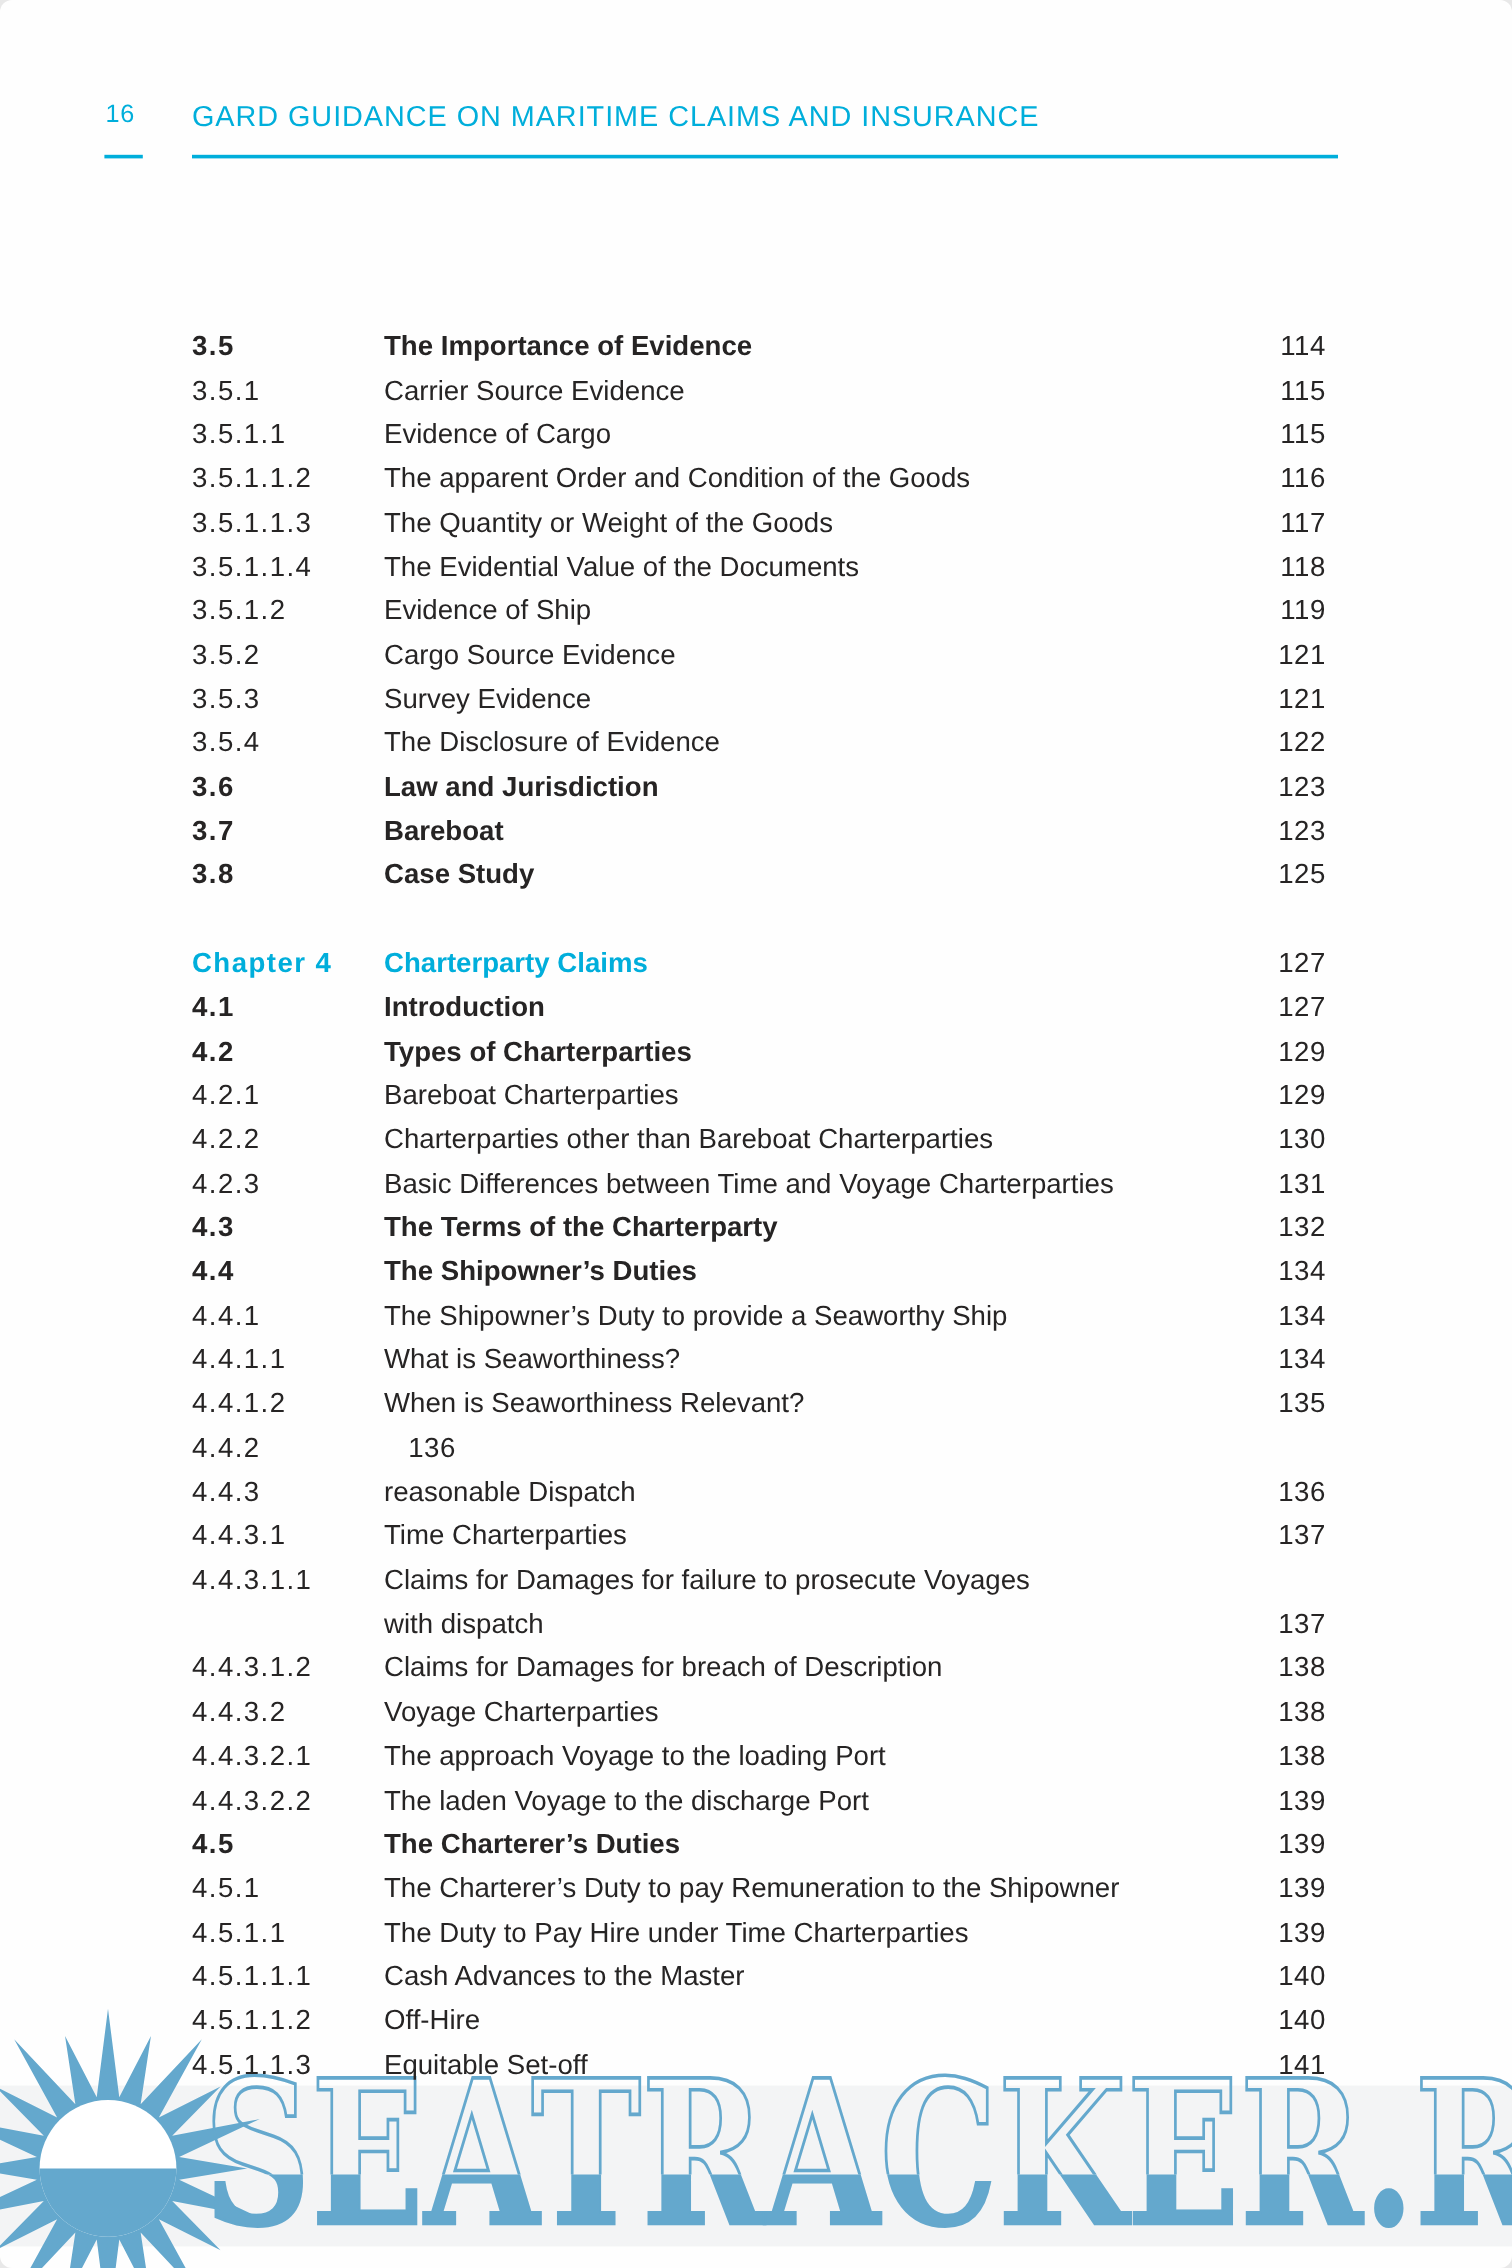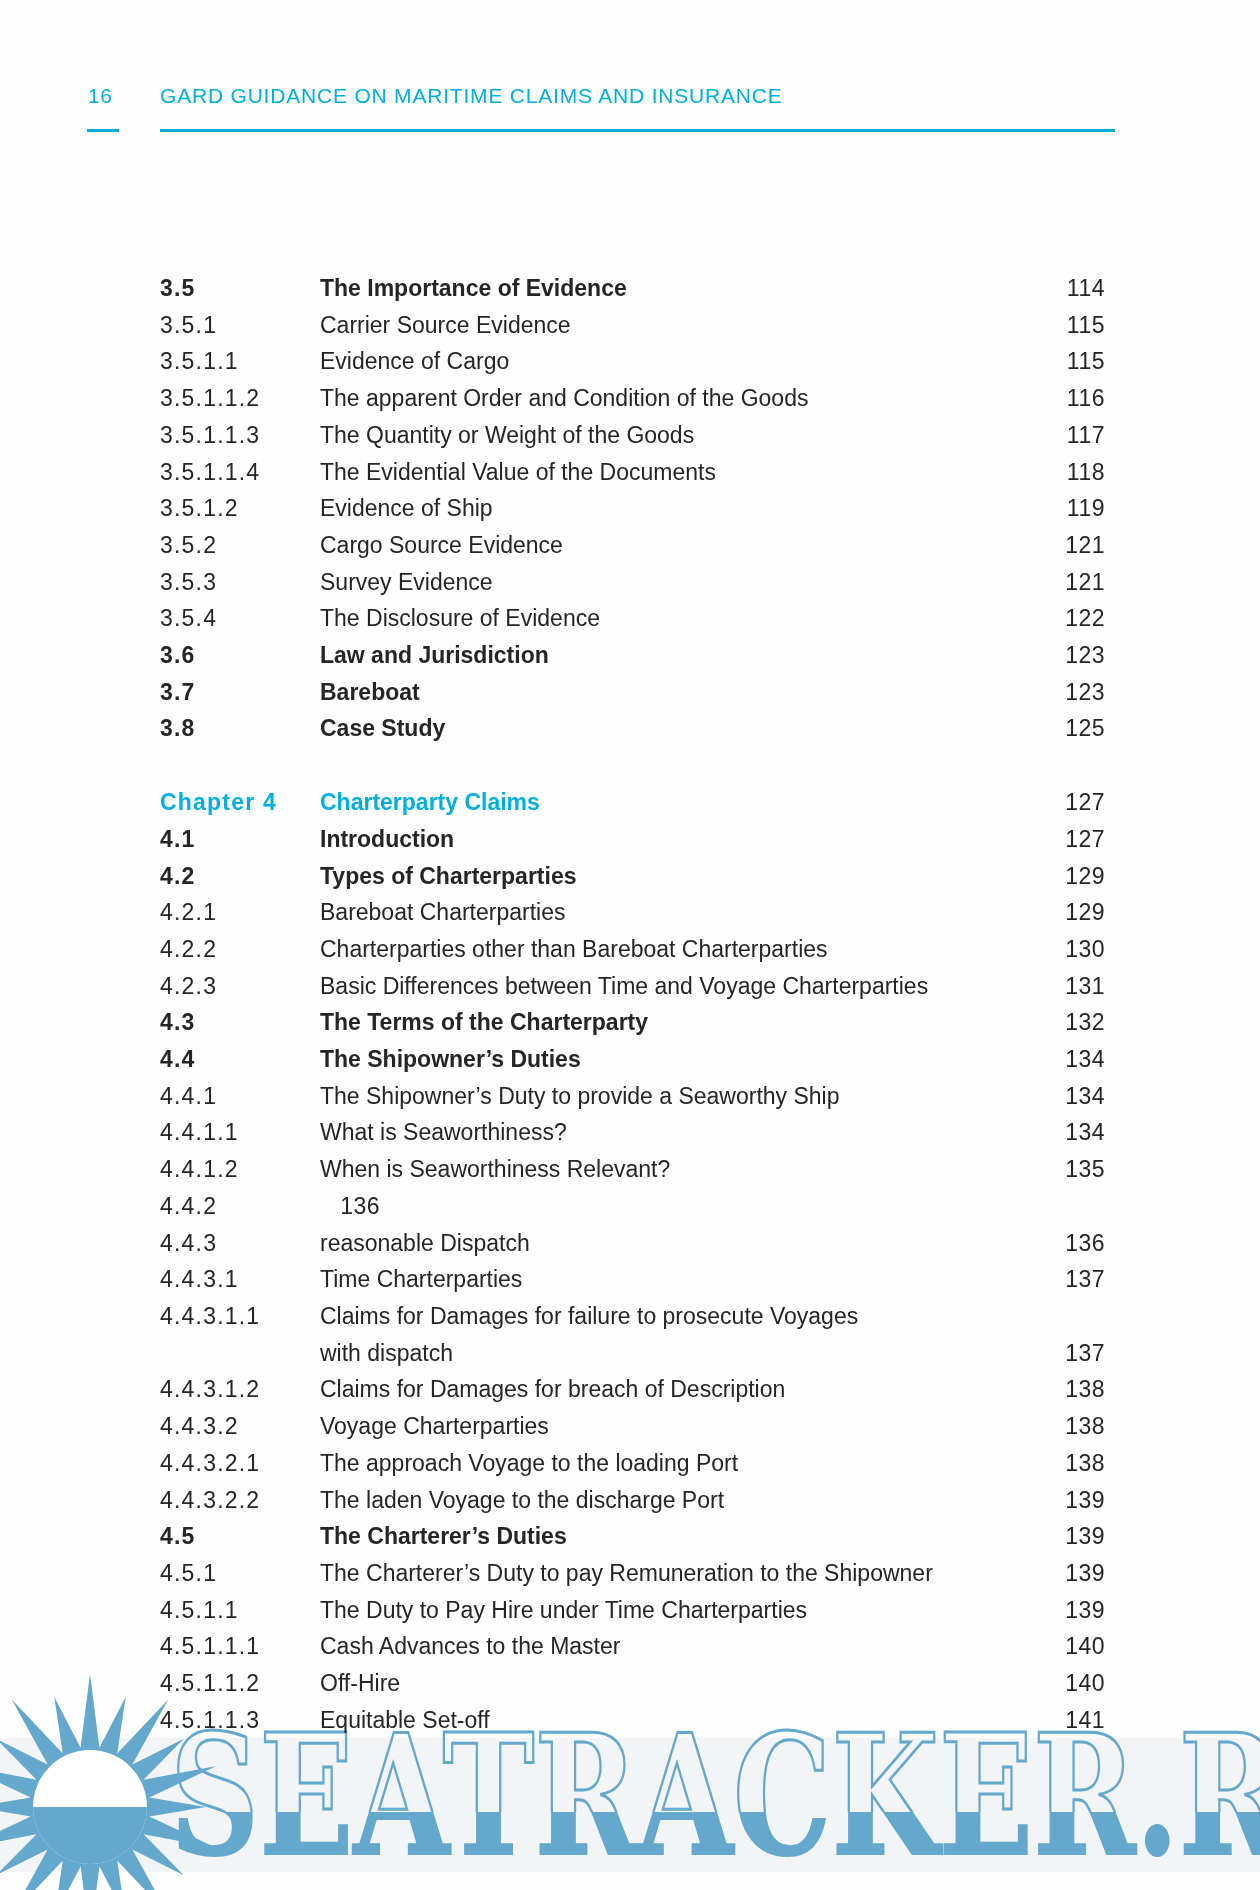--- a/index.html
+++ b/index.html
@@ -4,30 +4,31 @@
 <style>
   html,body{margin:0;padding:0;background:#e8e8e8;}
   .page{
     position:relative;
     width:1260px;height:1890px;
     background:#fefefe;
     overflow:hidden;
     font-family:"Liberation Sans",sans-serif;
     color:#262424;
     margin:0 auto;
+    border-radius:10px;
   }
   
   .folio{
     position:absolute;left:88px;top:84px;
     font-size:21px;color:var(--accent);
     letter-spacing:.5px;
   }
   .running-title{
     position:absolute;left:160px;top:84px;
-    font-size:21px;color:var(--accent);
+    font-size:24px;color:var(--accent);
     letter-spacing:.8px;
   }
   .rule-short{
     position:absolute;left:87px;top:129px;
     width:32px;height:3px;background:var(--accent);
   }
   .rule-long{
     position:absolute;left:160px;top:129px;
     width:955px;height:3px;background:var(--accent);
   }

